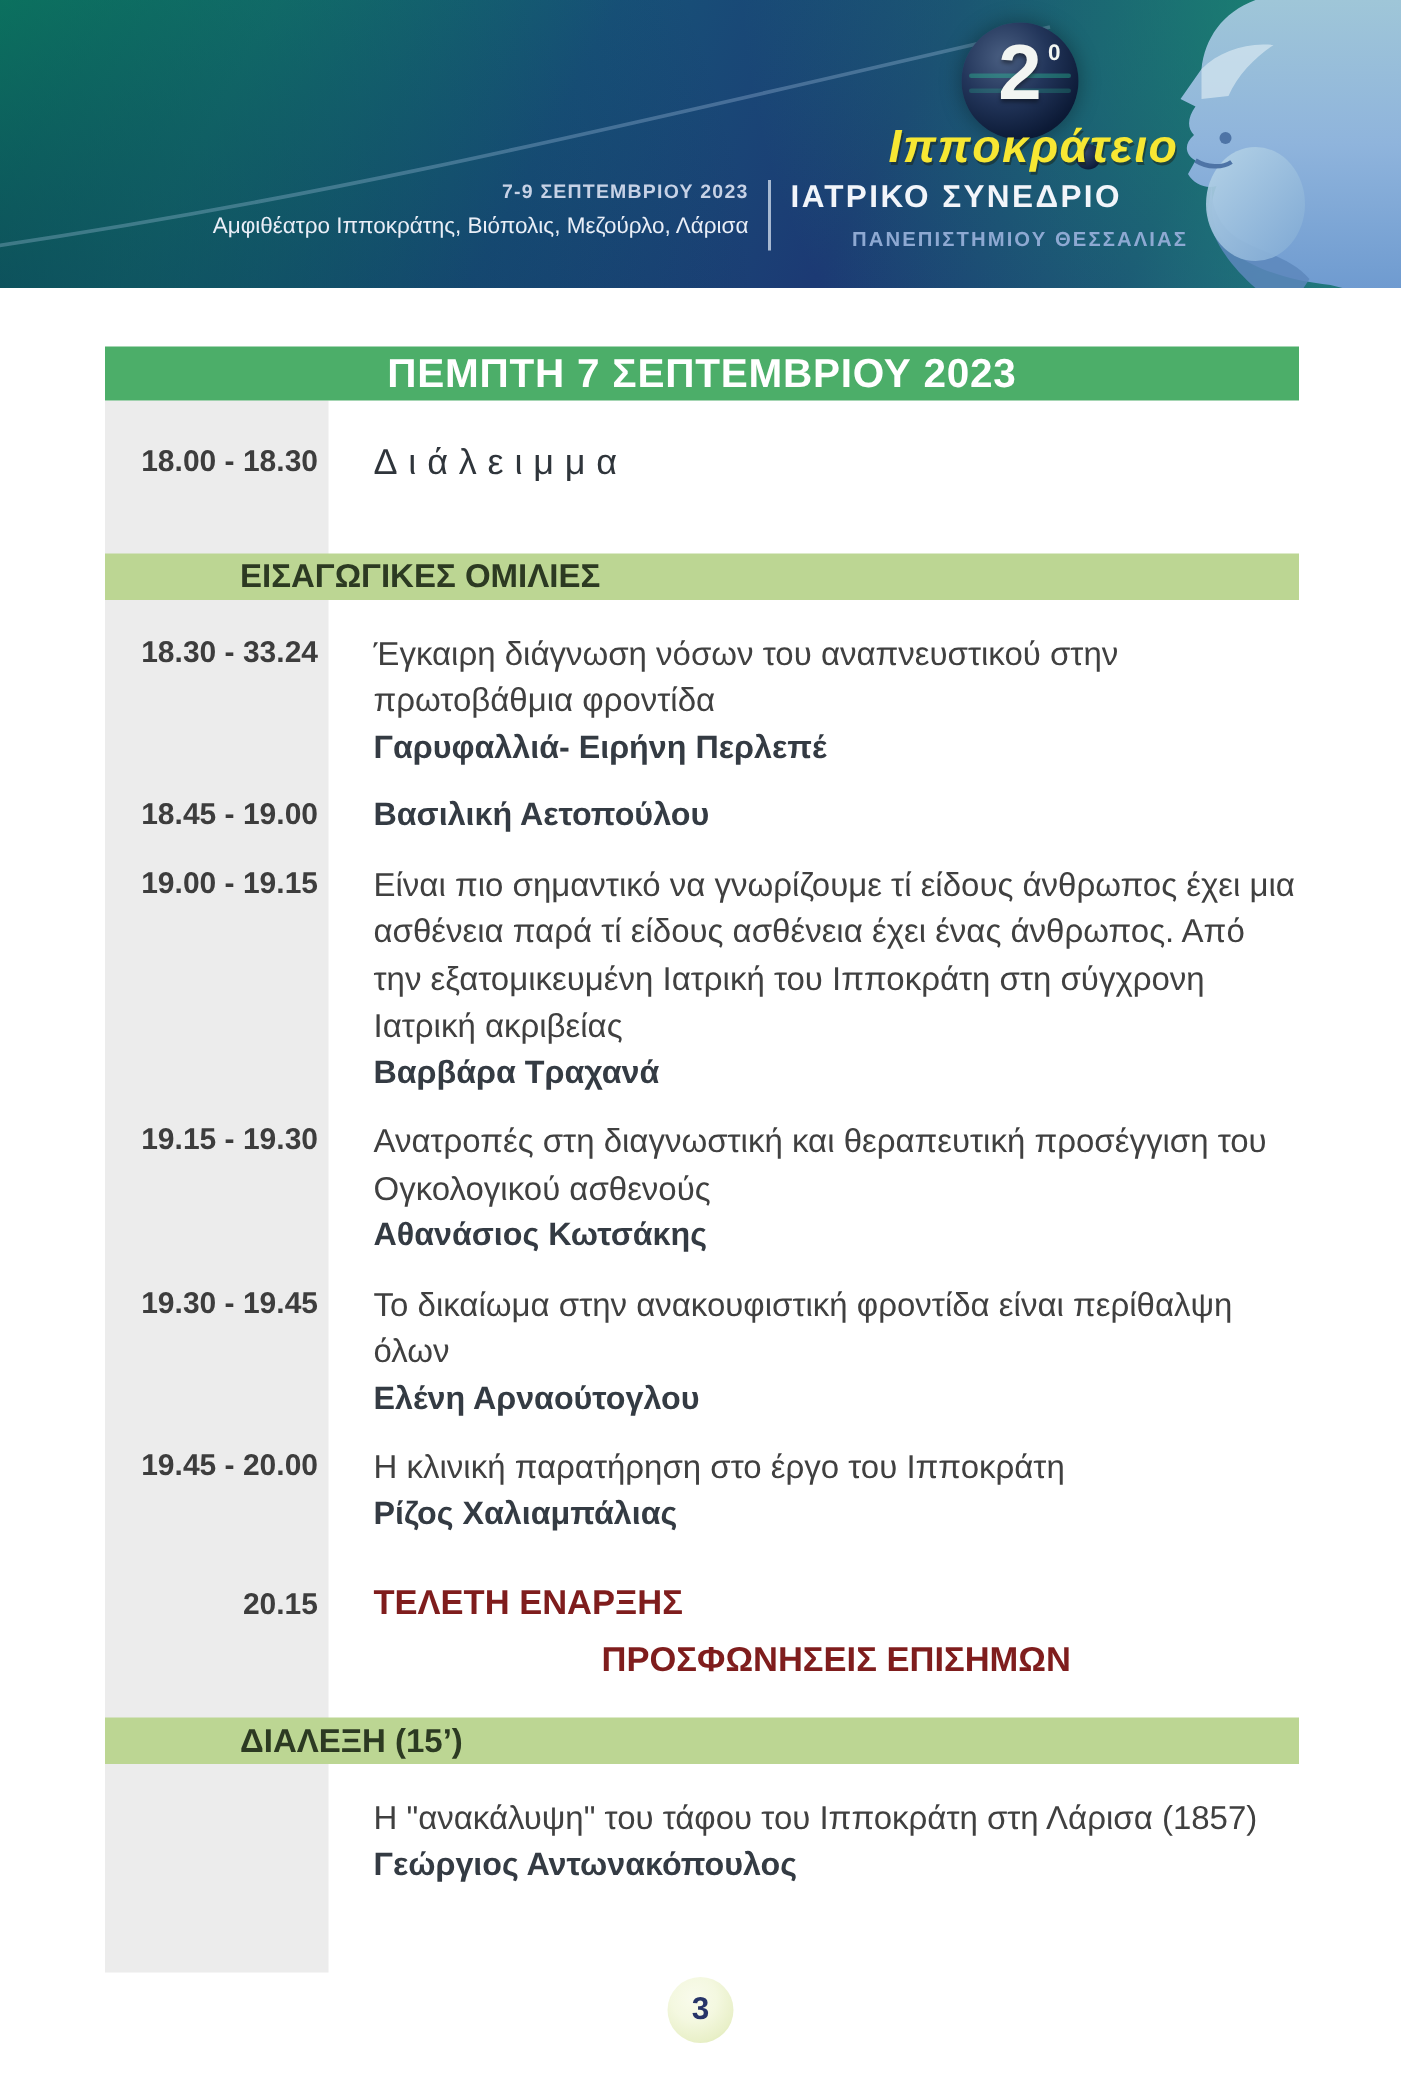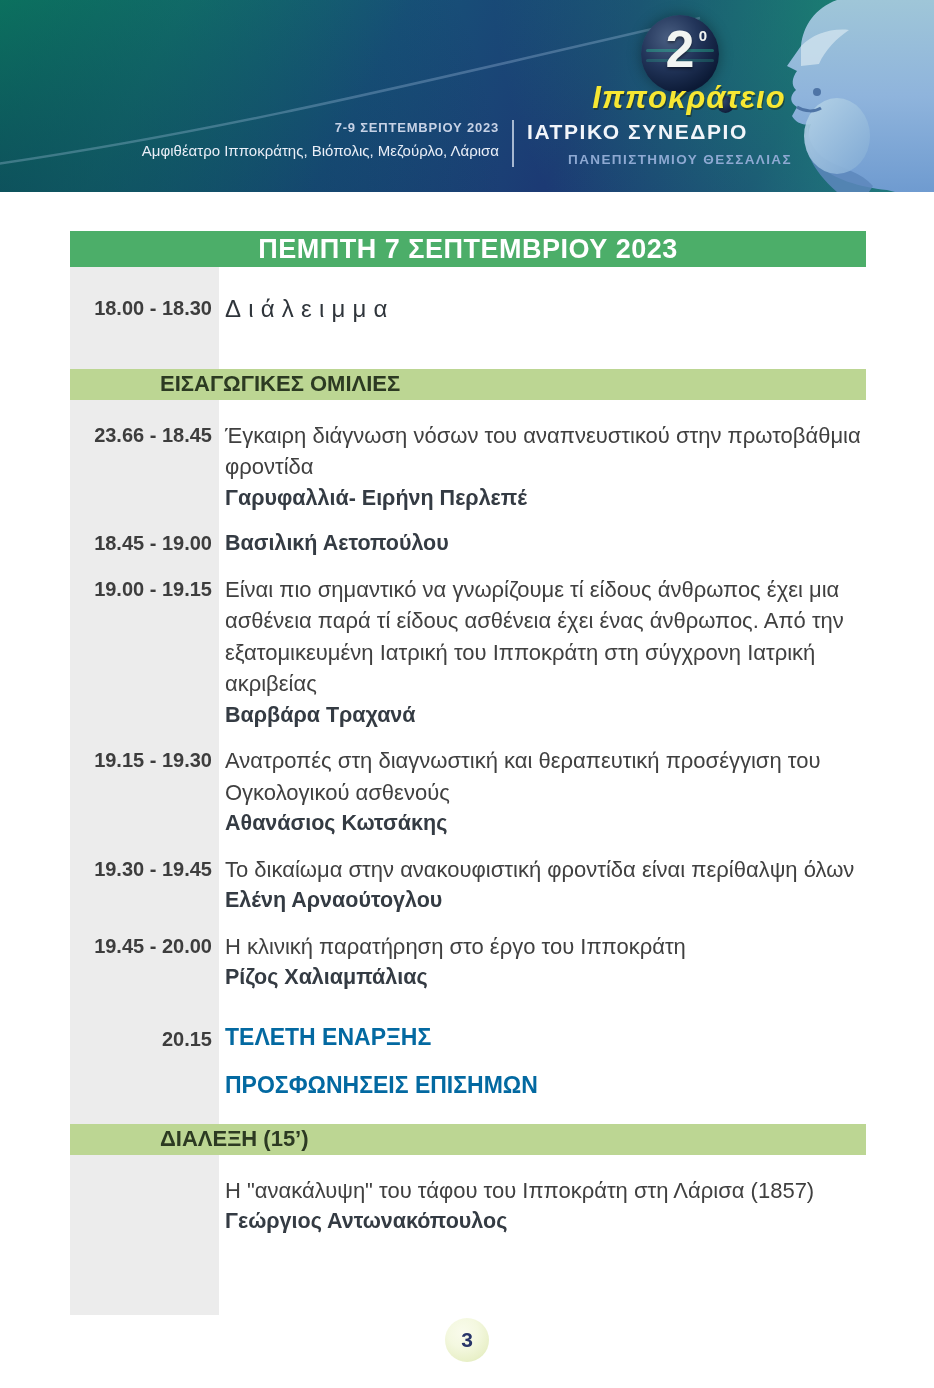--- a/index.html
+++ b/index.html
@@ -41,34 +41,34 @@
   .content{position:absolute;left:70px;top:231px;width:796px;}
   .timecol-bg{position:absolute;left:0;top:36px;width:149px;height:1048px;background:#ececec;}
   .day-bar{position:relative;height:36px;background:#4cae69;display:flex;align-items:center;
     justify-content:center;margin-bottom:26px;}
   .day-bar span{color:#fff;font-weight:bold;font-size:27px;letter-spacing:.5px;text-align:center;}
   .rows{position:relative;}
 
   .row{display:flex;margin-bottom:14px;}
   .row .time{flex:0 0 149px;box-sizing:border-box;padding-right:7px;text-align:right;
     font-weight:bold;font-size:20px;color:#3d3d3d;line-height:31.5px;white-space:nowrap;}
-  .row .body{flex:1;box-sizing:border-box;padding-left:6px;}
+  .row .body{flex:1;box-sizing:border-box;padding-left:30px;}
   .title{font-size:22px;line-height:31.5px;color:#404040;}
   .speaker{font-size:21.5px;line-height:31.5px;font-weight:bold;color:#343b43;}
 
   .row.break{margin-top:26px;margin-bottom:44px;}
   .row.break .title{font-size:24px;letter-spacing:.30em;color:#2f353b;}
 
   .section-bar{position:relative;height:31px;background:#bcd693;display:flex;align-items:center;
     margin-bottom:20px;}
   .section-bar .label{padding-left:90px;font-weight:bold;font-size:22px;color:#2c3a22;}
 
   .row.ceremony{margin-top:30px;margin-bottom:26px;}
-  .ceremony .line{font-weight:bold;font-size:23px;line-height:26px;color:#0369a1;}
-  .ceremony .line + .line{margin-top:22px;}
+  .ceremony .line{font-weight:bold;font-size:23px;line-height:26px;color:#7f1d1d;}
+  .ceremony .line + .line{margin-top:12px;text-align:center;}
 
   .row.lecture{margin-top:10px;}
 
   
   .page-badge{position:absolute;left:445px;top:1318px;width:44px;height:44px;border-radius:50%;
     background:radial-gradient(circle at 40% 32%,#fafce e0 0%,#f6f9e4 38%,#e9f0c9 72%,#d6e4a8 100%);
     background:radial-gradient(circle at 40% 32%,#f9fbec 0%,#f4f8e0 38%,#e9f0c9 72%,#d6e4a8 100%);
     display:flex;align-items:center;justify-content:center;}
   .page-badge span{font-size:21px;font-weight:bold;color:#273468;}
 </style>
@@ -139,21 +139,21 @@
         <div class="row break">
           <div class="time">18.00 - 18.30</div>
           <div class="body">
             <div class="title">Διάλειμμα</div>
           </div>
         </div>
         <div class="section-bar">
           <span class="label">ΕΙΣΑΓΩΓΙΚΕΣ ΟΜΙΛΙΕΣ</span>
         </div>
         <div class="row">
-          <div class="time">23.66 - 18.45</div>
+          <div class="time">18.30 - 33.24</div>
           <div class="body">
             <div class="title">Έγκαιρη διάγνωση νόσων του αναπνευστικού στην πρωτοβάθμια φροντίδα</div>
             <div class="speaker">Γαρυφαλλιά- Ειρήνη Περλεπέ</div>
           </div>
         </div>
         <div class="row">
           <div class="time">18.45 - 19.00</div>
           <div class="body">
             <div class="speaker">Βασιλική Αετοπούλου</div>
           </div>

